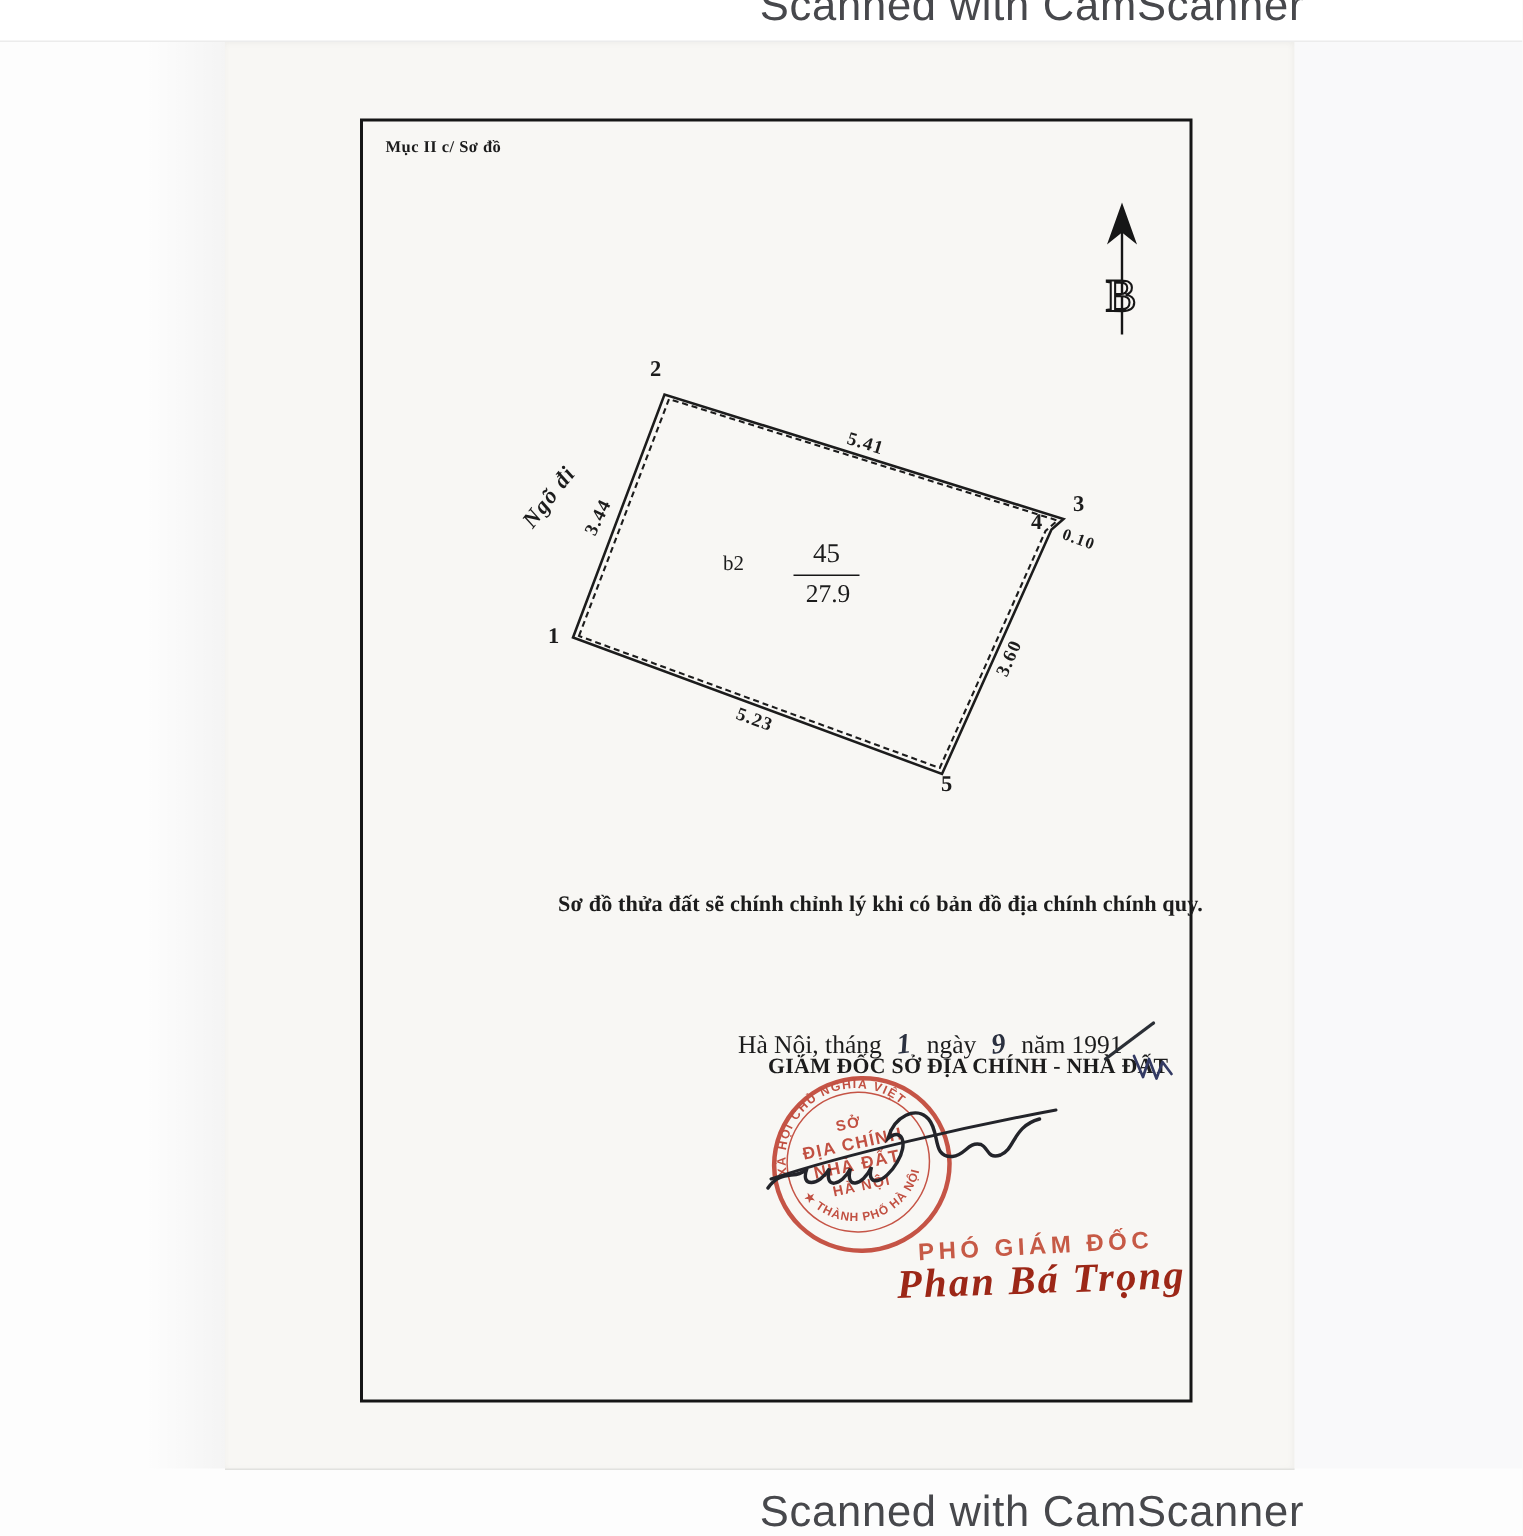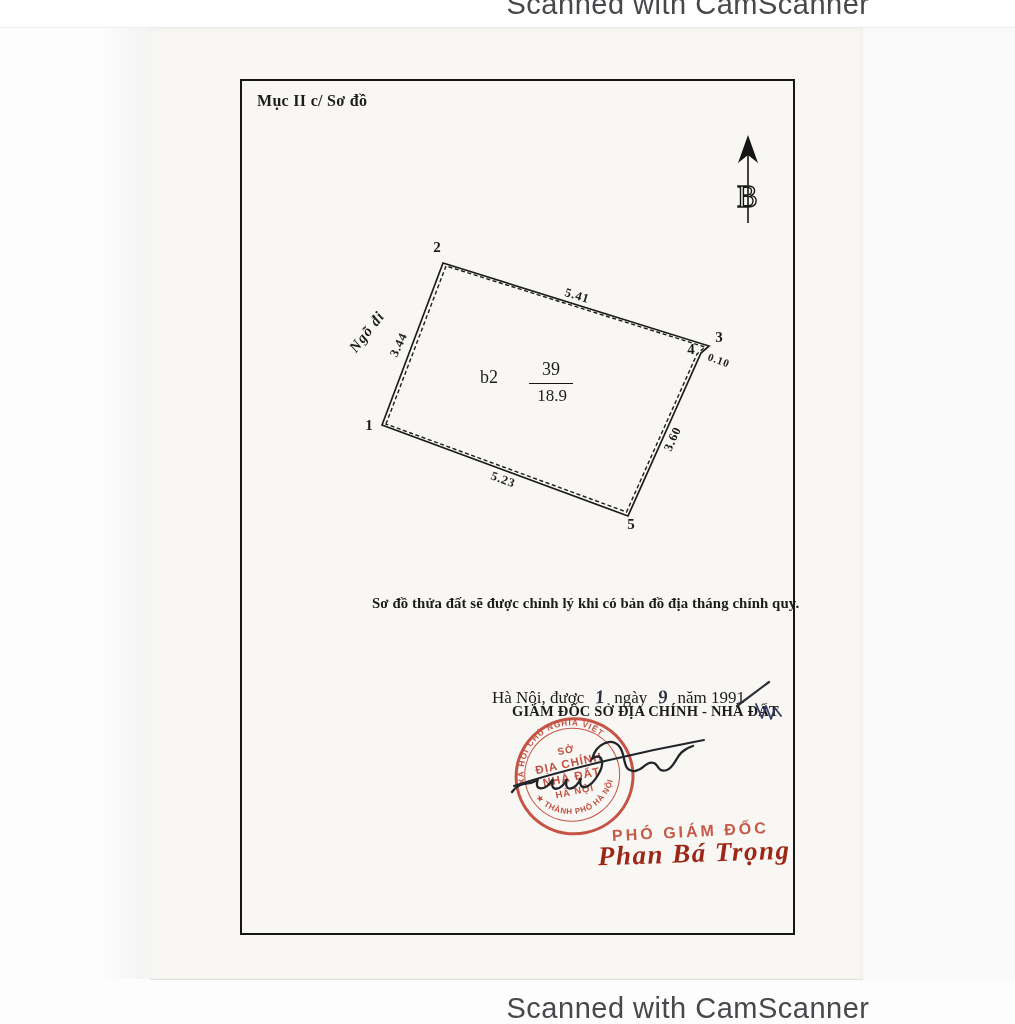--- a/index.html
+++ b/index.html
@@ -19,27 +19,27 @@
   .wm-bottom{left:488px;top:992px;width:400px;text-align:center;z-index:30;}
   
   .photo{left:150px;top:27px;width:713px;height:952px;background:#f8f7f4;
     box-shadow:inset 0 2px 4px rgba(0,0,0,0.035), inset -2px 0 5px rgba(0,0,0,0.02);
     border-bottom:1px solid #e2e2df;}
   .right-band{left:863px;top:27px;width:152px;height:952px;background:#f9f9fa;}
   .left-shade{left:96px;top:27px;width:54px;height:952px;
     background:linear-gradient(to right, rgba(0,0,0,0) , rgba(0,0,0,0.035));}
   
   .frame{left:240px;top:79px;width:551px;height:852px;border:2px solid #161616;background:transparent;}
-  .section-label{left:257px;top:92px;font-size:16px;font-weight:bold;letter-spacing:0.3px;}
+  .section-label{left:257px;top:92px;font-size:11px;font-weight:bold;letter-spacing:0.3px;}
   
   .lbl{transform:translate(-50%,-50%);white-space:nowrap;}
   .vertex{font-size:15px;font-weight:bold;}
   .meas{font-size:12.5px;font-weight:bold;letter-spacing:0.8px;}
   .road{font-size:15px;font-weight:bold;letter-spacing:1px;font-style:italic;}
-  .parcel-zone{font-size:18px;}
+  .parcel-zone{font-size:14px;}
   .frac-top{font-size:18px;}
   .frac-bottom{font-size:17px;}
   .frac-line{left:529px;top:383px;width:44px;border-top:1.7px solid #161616;}
   
   .note{left:372px;top:595px;font-size:14.8px;font-weight:bold;letter-spacing:0.1px;white-space:nowrap;}
   .date-line{left:492px;top:686px;font-size:17px;white-space:nowrap;}
   .date-line .hand{font-style:italic;font-weight:bold;color:#2b3140;
     display:inline-block;transform:rotate(-6deg);font-size:19px;padding:0 6px;}
   .signer-title{left:512px;top:703px;font-size:14.5px;font-weight:bold;letter-spacing:0.2px;white-space:nowrap;}
   
@@ -102,28 +102,28 @@
 
 <div class="abs lbl meas" style="left:577px;top:296px;transform:translate(-50%,-50%) rotate(17deg);">5.41</div>
 <div class="abs lbl meas" style="left:399px;top:345px;transform:translate(-50%,-50%) rotate(-64deg);">3.44</div>
 <div class="abs lbl meas" style="left:719px;top:360px;font-size:11px;transform:translate(-50%,-50%) rotate(20deg);">0.10</div>
 <div class="abs lbl meas" style="left:673px;top:439px;transform:translate(-50%,-50%) rotate(-66deg);">3.60</div>
 <div class="abs lbl meas" style="left:503px;top:480px;transform:translate(-50%,-50%) rotate(20deg);">5.23</div>
 
 <div class="abs lbl road" style="left:367px;top:332px;transform:translate(-50%,-50%) rotate(-52deg);">Ngõ  đi</div>
 
 <div class="abs lbl parcel-zone" style="left:489px;top:377px;">b2</div>
-<div class="abs lbl frac-top" style="left:551px;top:369px;">39</div>
+<div class="abs lbl frac-top" style="left:551px;top:369px;">45</div>
 <div class="abs frac-line"></div>
-<div class="abs lbl frac-bottom" style="left:552px;top:396px;">18.9</div>
+<div class="abs lbl frac-bottom" style="left:552px;top:396px;">27.9</div>
 
-<div class="abs note">Sơ đồ thửa đất sẽ được chỉnh lý khi có bản đồ địa tháng chính quy.</div>
+<div class="abs note">Sơ đồ thửa đất sẽ chính chỉnh lý khi có bản đồ địa chính chính quy.</div>
 
 <div class="abs date-line">
-  <span>Hà Nội, được</span>
+  <span>Hà Nội, tháng</span>
   <span class="hand">1</span>
   <span>ngày</span>
   <span class="hand">9</span>
   <span>năm 1991</span>
 </div>
 
 <div class="abs signer-title">GIÁM ĐỐC SỞ ĐỊA CHÍNH - NHÀ ĐẤT</div>
 
 <div class="abs stamp">
   <div class="abs ring-outer"></div>

